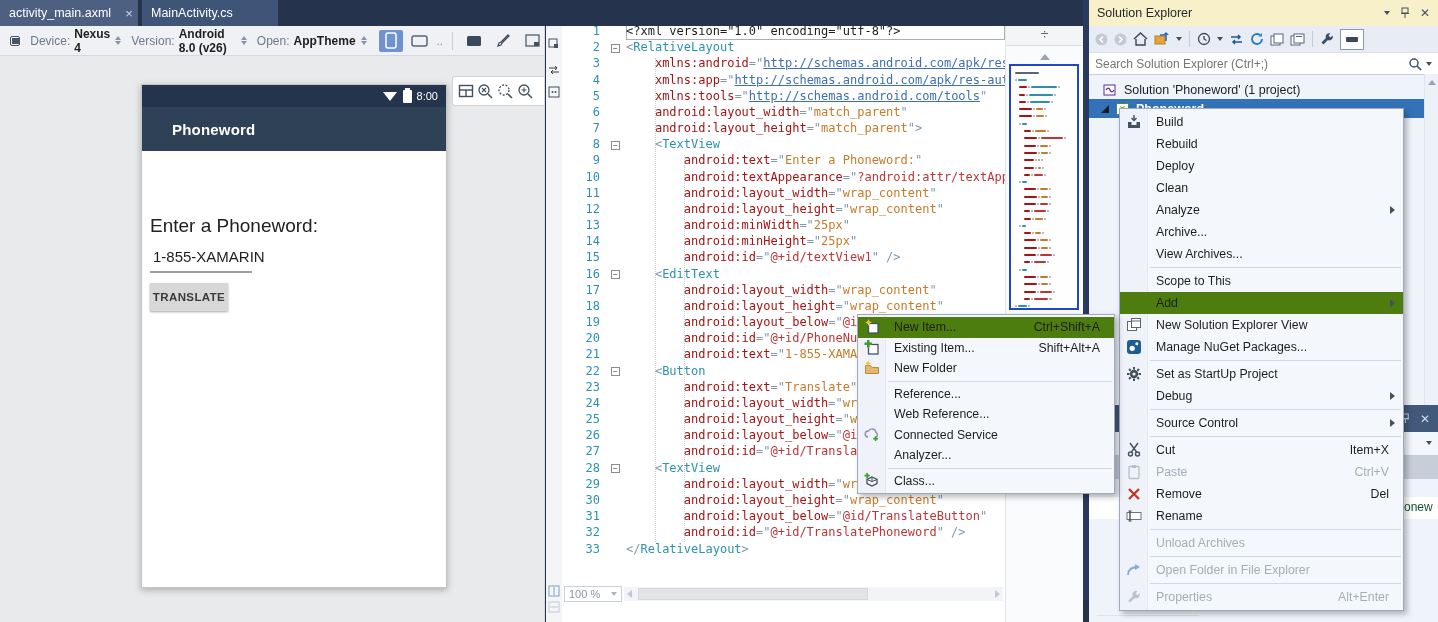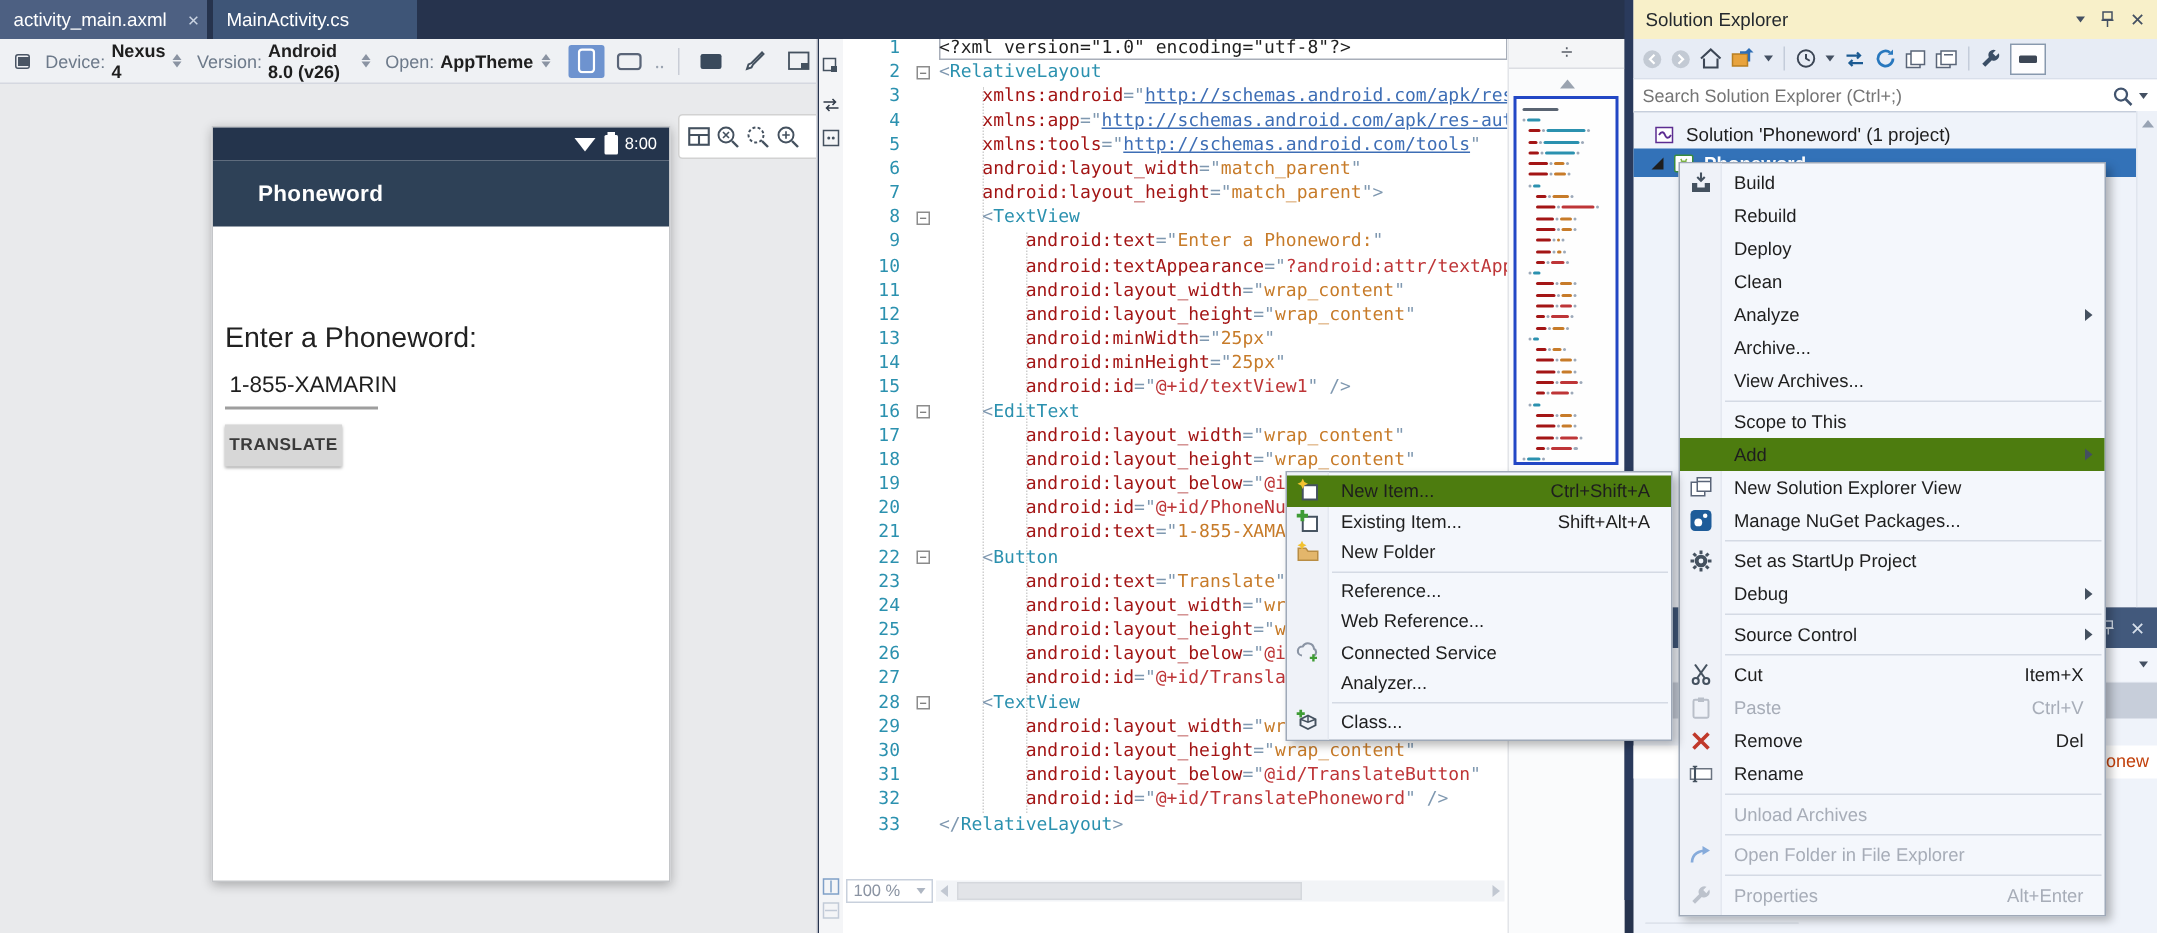--- a/index.html
+++ b/index.html
@@ -99,21 +99,21 @@
   .exp { width:0; height:0; border-bottom:8px solid #1E1E1E; border-left:8px solid transparent; margin-left:12px; }
   .sx-scroll { position:absolute; right:0; top:74px; width:14px; bottom:0; background:#EDF1F8; border-left:1px solid #E0E5EE; }
   .sx-scroll i { display:block; width:0; height:0; border-left:4px solid transparent; border-right:4px solid transparent; border-bottom:5px solid #98A3B3; margin:6px auto; }
 
   
   .props { position:absolute; left:1089px; top:405px; width:349px; height:217px; background:#EFF3FA; z-index:5; }
   .props .ptitle { height:27px; background:#42597C; display:flex; align-items:center; justify-content:flex-end; gap:10px; padding-right:8px; color:#D5DEEA; font-size:12px; }
   .props .combo { height:22px; display:flex; align-items:center; justify-content:flex-end; padding-right:6px; background:#F3F6FC; }
   .props .grayblock { height:24px; background:#C7CEDA; margin-top:1px; }
   .props .prow { height:22px; background:#FFFFFF; margin-top:18px; position:relative; }
-  .props .prow span { position:absolute; left:315px; top:3px; font-size:12px; color:#c2410c; }
+  .props .prow span { position:absolute; left:315px; top:3px; font-size:12px; color:#14532d; }
   .props .pline { height:1px; background:#DEE3EC; margin-top:24px; }
 
   
   .menu { position:absolute; background:#F4F7FC; border:1px solid #9FA9B8; box-shadow:3px 3px 6px rgba(0,0,0,.28); padding:2px 0; z-index:50; }
   .menu .gutterbg { position:absolute; left:0; top:0; bottom:0; width:28px; background:#EFF2F8; border-right:1px solid #E4E8F0; }
   .mi { position:relative; height:22px; display:flex; align-items:center; font-size:12.3px; color:#1E1E1E; padding-left:36px; padding-right:14px; }
   .submenu .mi { height:20.5px; }
   .mi.hl { background:#4d7c0f; }
   .mi.dis { color:#A7ADB8;gap:14px; }
   .mi .ico { position:absolute; left:6px; top:50%; transform:translateY(-50%); width:16px; height:16px; }

